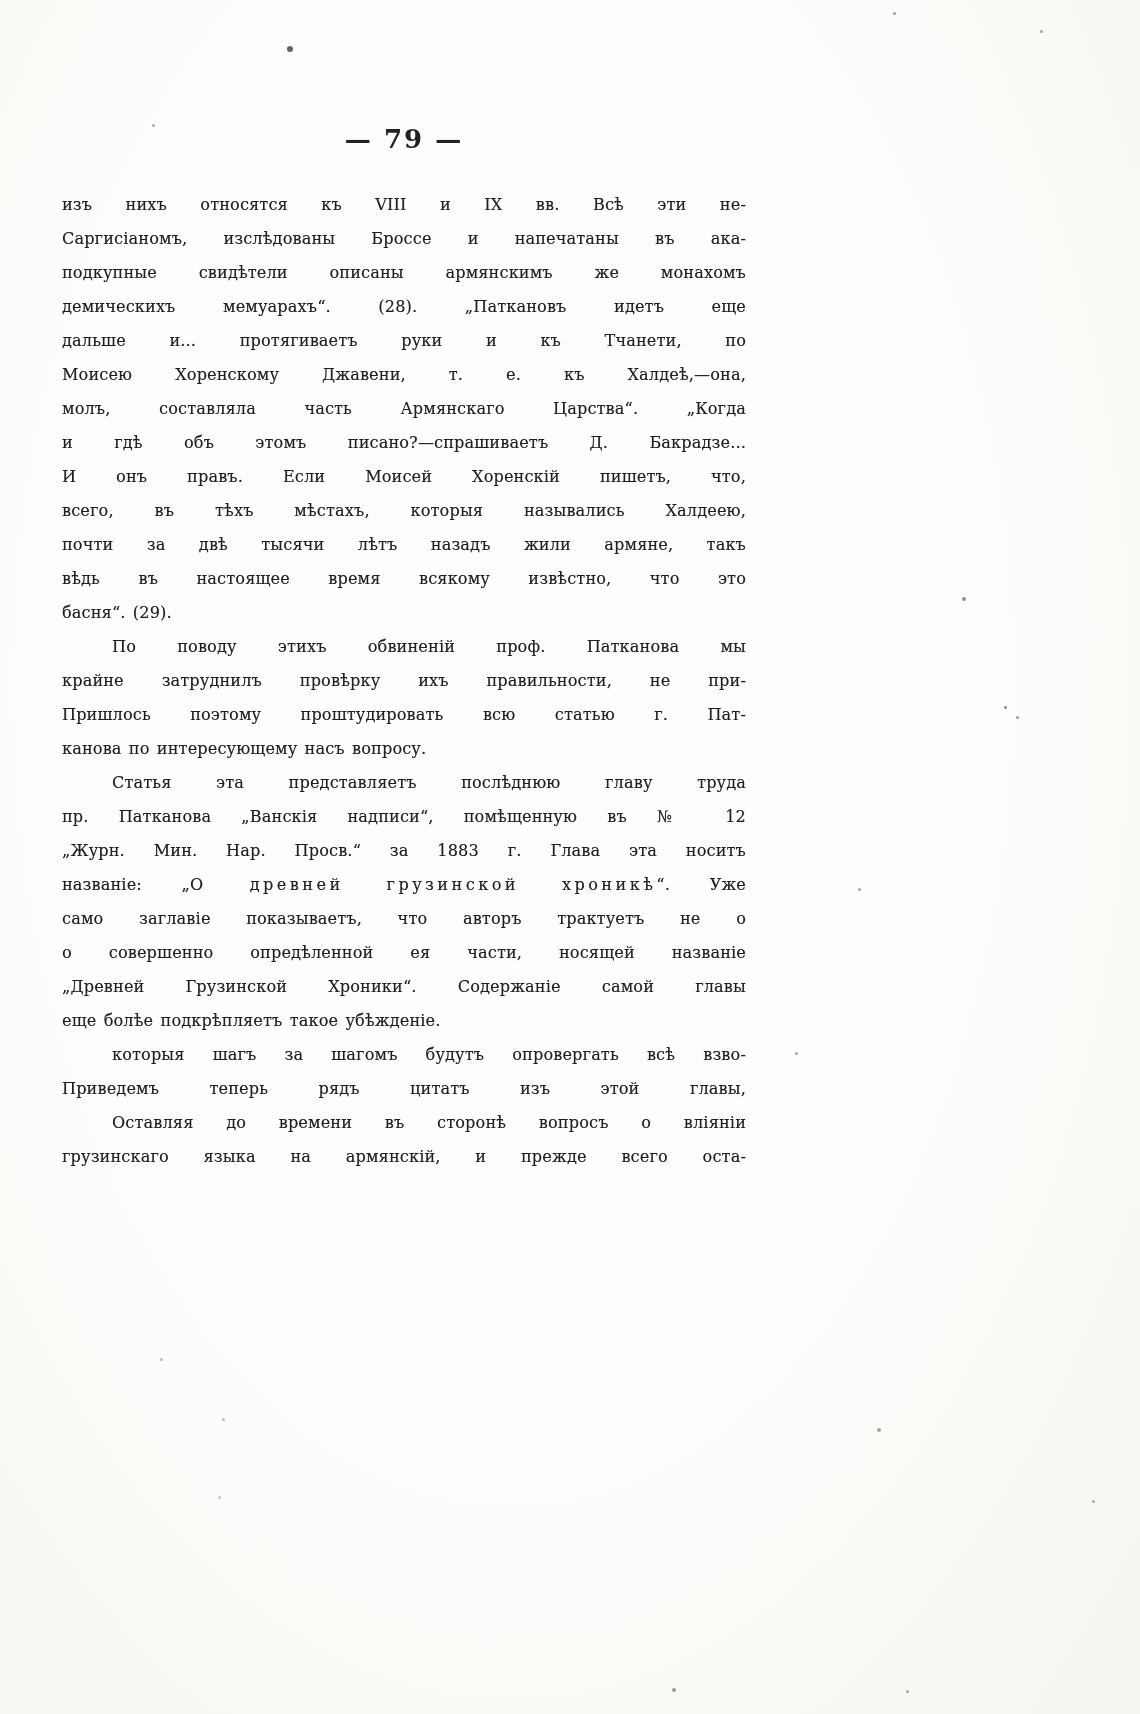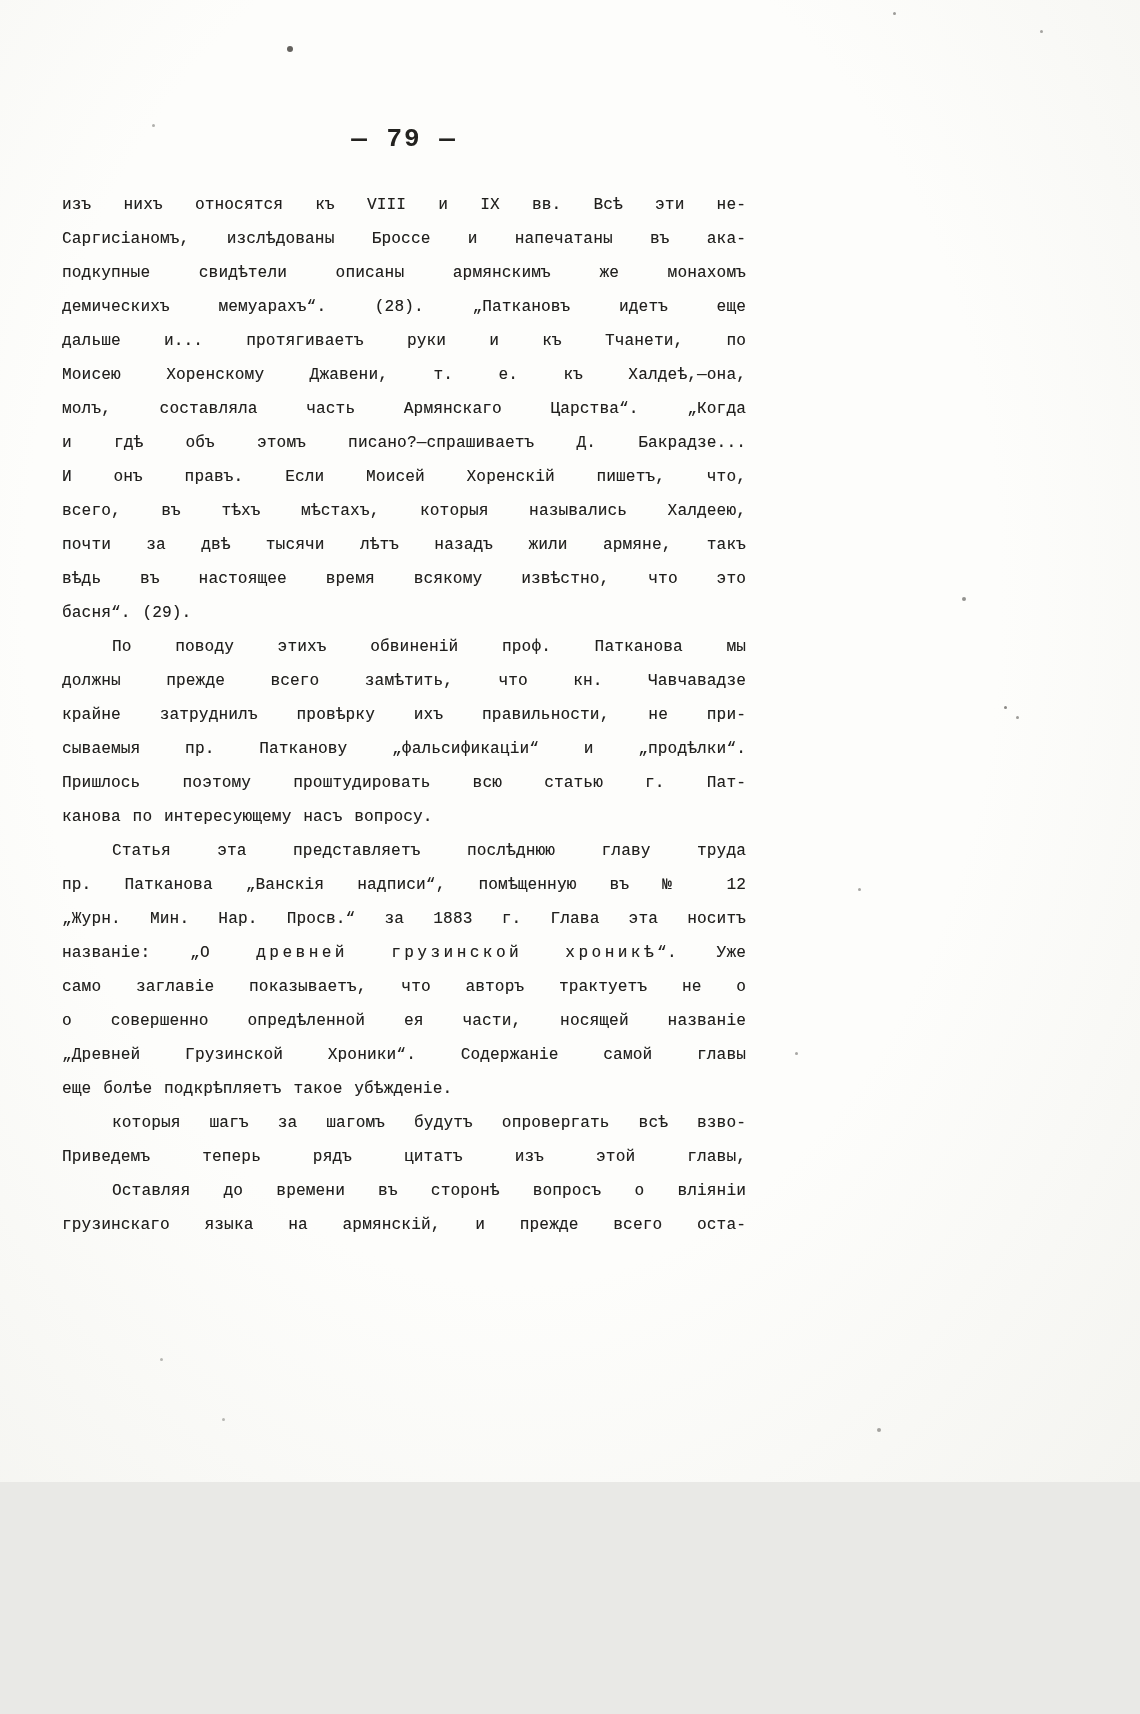--- a/index.html
+++ b/index.html
@@ -4,25 +4,24 @@
 <style>
   * { box-sizing: border-box; }
   html, body { margin: 0; padding: 0; }
   body {
     width: 1140px; height: 1714px;
     background: #e9e9e6;
     font-family: "DejaVu Serif", "Liberation Serif", serif;
   }
   .page {
     position: relative;
-    width: 1140px; height: 1482px;
+    width: 1140px; height: 1714px;
     overflow: hidden;
     background: radial-gradient(ellipse at 45% 40%, #fdfdfb 55%, #f4f4f0 100%);
     color: #201f1d;
-    font-family: Liberation Mono, monospace;
   }
   .page-number {
     position: absolute;
     top: 124px; left: 62px; width: 684px;
     text-align: center;
     font-size: 26px;
     letter-spacing: 2px;
     font-weight: 600;
     color: #23221f;
   }
@@ -71,23 +70,21 @@
         <div class="line">молъ, составляла часть Армянскаго Царства“. „Когда</div>
         <div class="line">и гдѣ объ этомъ писано?—спрашиваетъ Д. Бакрадзе...</div>
         <div class="line">И онъ правъ. Если Моисей Хоренскій пишетъ, что,</div>
         <div class="line">всего, въ тѣхъ мѣстахъ, которыя назывались Халдеею,</div>
         <div class="line">почти за двѣ тысячи лѣтъ назадъ жили армяне, такъ</div>
         <div class="line">вѣдь въ настоящее время всякому извѣстно, что это</div>
         <div class="line last">басня“. (29).</div>
       </div>
       <div class="par indent">
         <div class="line">По поводу этихъ обвиненій проф. Патканова мы</div>
-        <div class="line">должны прежде всего замѣтить, что кн. Чавчавадзе</div>
         <div class="line">крайне затруднилъ провѣрку ихъ правильности, не при-</div>
-        <div class="line">сываемыя пр. Патканову „фальсификаціи“ и „продѣлки“.</div>
         <div class="line">Пришлось поэтому проштудировать всю статью г. Пат-</div>
         <div class="line last">канова по интересующему насъ вопросу.</div>
       </div>
       <div class="par indent">
         <div class="line">Статья эта представляетъ послѣднюю главу труда</div>
         <div class="line">пр. Патканова „Ванскія надписи“, помѣщенную въ № 12</div>
         <div class="line">„Журн. Мин. Нар. Просв.“ за 1883 г. Глава эта носитъ</div>
         <div class="line"><span>названіе: „</span><span class="spaced">О древней грузинской хроникѣ</span><span>“. Уже</span></div>
         <div class="line">само заглавіе показываетъ, что авторъ трактуетъ не о</div>
         <div class="line">о совершенно опредѣленной ея части, носящей названіе</div>

